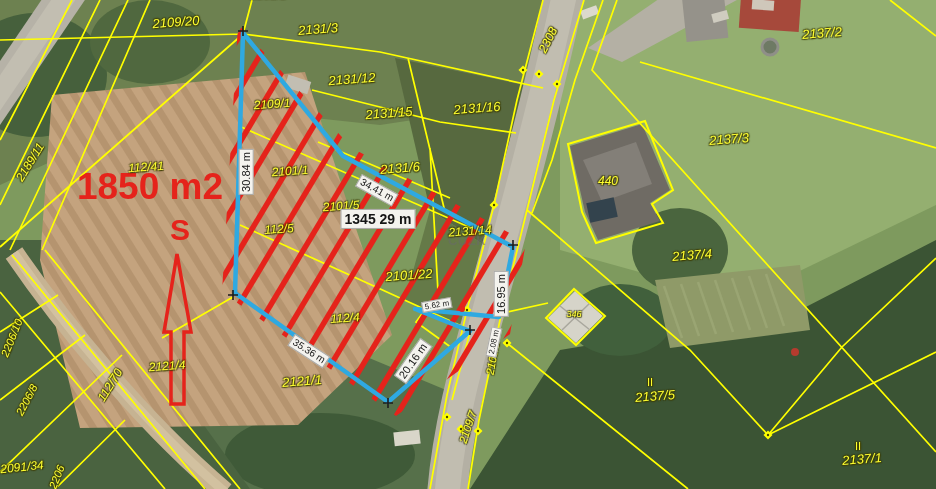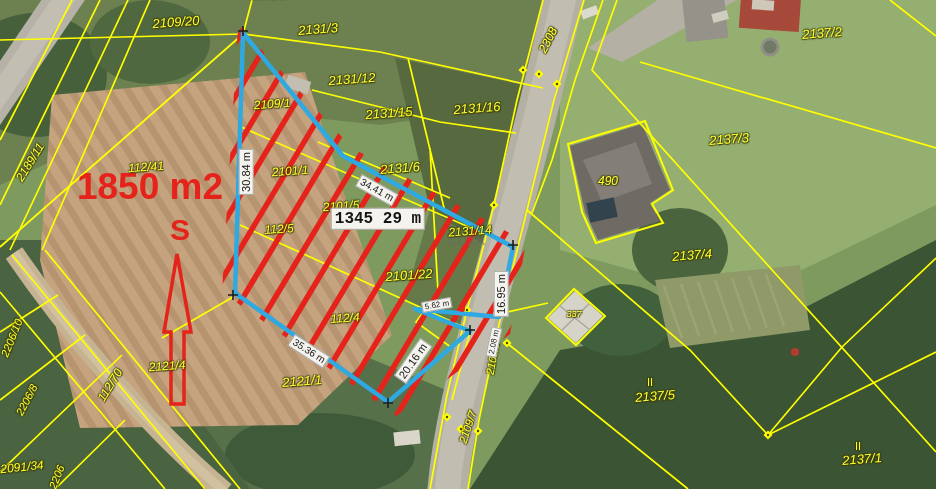--- a/index.html
+++ b/index.html
@@ -173,23 +173,23 @@
     <div class="rlabel" id="north-label">S</div>
     <div id="watermark">ČÚZK</div>
   <div class="plabel" style="left: 176px; top: 22px; font-size: 13px; transform: translate(-50%, -50%) rotate(-4deg);">2109/20</div>
       <div class="plabel" style="left: 268px; top: -5px; font-size: 12px; transform: translate(-50%, -50%) rotate(0deg);">2131/1</div>
       <div class="plabel" style="left: 318px; top: 29px; font-size: 13px; transform: translate(-50%, -50%) rotate(-4deg);">2131/3</div>
       <div class="plabel" style="left: 352px; top: 79px; font-size: 13px; transform: translate(-50%, -50%) rotate(-4deg);">2131/12</div>
       <div class="plabel" style="left: 389px; top: 113px; font-size: 13px; transform: translate(-50%, -50%) rotate(-4deg);">2131/15</div>
       <div class="plabel" style="left: 477px; top: 108px; font-size: 13px; transform: translate(-50%, -50%) rotate(-4deg);">2131/16</div>
       <div class="plabel" style="left: 822px; top: 33px; font-size: 13px; transform: translate(-50%, -50%) rotate(-4deg);">2137/2</div>
       <div class="plabel" style="left: 729px; top: 139px; font-size: 13px; transform: translate(-50%, -50%) rotate(-4deg);">2137/3</div>
-      <div class="plabel" style="left: 608px; top: 181px; font-size: 12px; transform: translate(-50%, -50%) rotate(0deg);">490</div>
+      <div class="plabel" style="left: 608px; top: 181px; font-size: 12px; transform: translate(-50%, -50%) rotate(0deg);">440</div>
       <div class="plabel" style="left: 692px; top: 255px; font-size: 13px; transform: translate(-50%, -50%) rotate(-4deg);">2137/4</div>
-      <div class="plabel" style="left: 574px; top: 314px; font-size: 9px; transform: translate(-50%, -50%) rotate(0deg);">337</div>
+      <div class="plabel" style="left: 574px; top: 314px; font-size: 9px; transform: translate(-50%, -50%) rotate(0deg);">346</div>
       <div class="plabel" style="left: 548px; top: 40px; font-size: 12px; transform: translate(-50%, -50%) rotate(-63deg);">2308</div>
       <div class="plabel" style="left: 272px; top: 104px; font-size: 12px; transform: translate(-50%, -50%) rotate(-4deg);">2109/1</div>
       <div class="plabel" style="left: 400px; top: 168px; font-size: 13px; transform: translate(-50%, -50%) rotate(-4deg);">2131/6</div>
       <div class="plabel" style="left: 290px; top: 171px; font-size: 12px; transform: translate(-50%, -50%) rotate(-4deg);">2101/1</div>
       <div class="plabel" style="left: 341px; top: 206px; font-size: 12px; transform: translate(-50%, -50%) rotate(-4deg);">2101/5</div>
       <div class="plabel" style="left: 279px; top: 229px; font-size: 12px; transform: translate(-50%, -50%) rotate(-4deg);">112/5</div>
       <div class="plabel" style="left: 470px; top: 231px; font-size: 12px; transform: translate(-50%, -50%) rotate(-4deg);">2131/14</div>
       <div class="plabel" style="left: 409px; top: 275px; font-size: 13px; transform: translate(-50%, -50%) rotate(-4deg);">2101/22</div>
       <div class="plabel" style="left: 345px; top: 318px; font-size: 12px; transform: translate(-50%, -50%) rotate(-4deg);">112/4</div>
       <div class="plabel" style="left: 302px; top: 381px; font-size: 13px; transform: translate(-50%, -50%) rotate(-4deg);">2121/1</div>
@@ -201,21 +201,21 @@
       <div class="plabel" style="left: 27px; top: 400px; font-size: 11px; transform: translate(-50%, -50%) rotate(-62deg);">2206/8</div>
       <div class="plabel" style="left: 22px; top: 467px; font-size: 12px; transform: translate(-50%, -50%) rotate(-6deg);">2091/34</div>
       <div class="plabel" style="left: 57px; top: 477px; font-size: 11px; transform: translate(-50%, -50%) rotate(-68deg);">2206</div>
       <div class="plabel" style="left: 468px; top: 427px; font-size: 11px; transform: translate(-50%, -50%) rotate(-72deg);">2109/7</div>
       <div class="plabel" style="left: 493px; top: 358px; font-size: 11px; transform: translate(-50%, -50%) rotate(-80deg);">2109/1</div>
       <div class="plabel bold" style="left: 650px; top: 382px; font-size: 11px; transform: translate(-50%, -50%) rotate(0deg);">II</div>
       <div class="plabel" style="left: 655px; top: 396px; font-size: 13px; transform: translate(-50%, -50%) rotate(-4deg);">2137/5</div>
       <div class="plabel bold" style="left: 858px; top: 446px; font-size: 11px; transform: translate(-50%, -50%) rotate(0deg);">II</div>
       <div class="plabel" style="left: 862px; top: 459px; font-size: 13px; transform: translate(-50%, -50%) rotate(-4deg);">2137/1</div>
       <div class="mlabel" style="left: 246px; top: 172px; font-size: 11px; transform: translate(-50%, -50%) rotate(-90deg);">30.84 m</div>
-      <div class="mlabel big" style="left: 378px; top: 219px; font-size: 16px; transform: translate(-50%, -50%) rotate(0deg); font-family: Liberation Mono, monospace;">1345 29 m</div>
+      <div class="mlabel big" style="left: 378px; top: 219px; font-size: 14px; transform: translate(-50%, -50%) rotate(0deg);">1345 29 m</div>
       <div class="mlabel" style="left: 377px; top: 190px; font-size: 10px; transform: translate(-50%, -50%) rotate(29deg);">34.41 m</div>
       <div class="mlabel" style="left: 501px; top: 294px; font-size: 11px; transform: translate(-50%, -50%) rotate(-90deg);">16.95 m</div>
       <div class="mlabel" style="left: 437px; top: 305px; font-size: 8px; transform: translate(-50%, -50%) rotate(-10deg);">5.62 m</div>
       <div class="mlabel" style="left: 494px; top: 342px; font-size: 8px; transform: translate(-50%, -50%) rotate(-78deg);">2.08 m</div>
       <div class="mlabel" style="left: 413px; top: 361px; font-size: 11px; transform: translate(-50%, -50%) rotate(-55deg);">20.16 m</div>
       <div class="mlabel" style="left: 309px; top: 351px; font-size: 10px; transform: translate(-50%, -50%) rotate(33deg);">35.36 m</div>
     </div>
 </div>
 
 </body></html>

